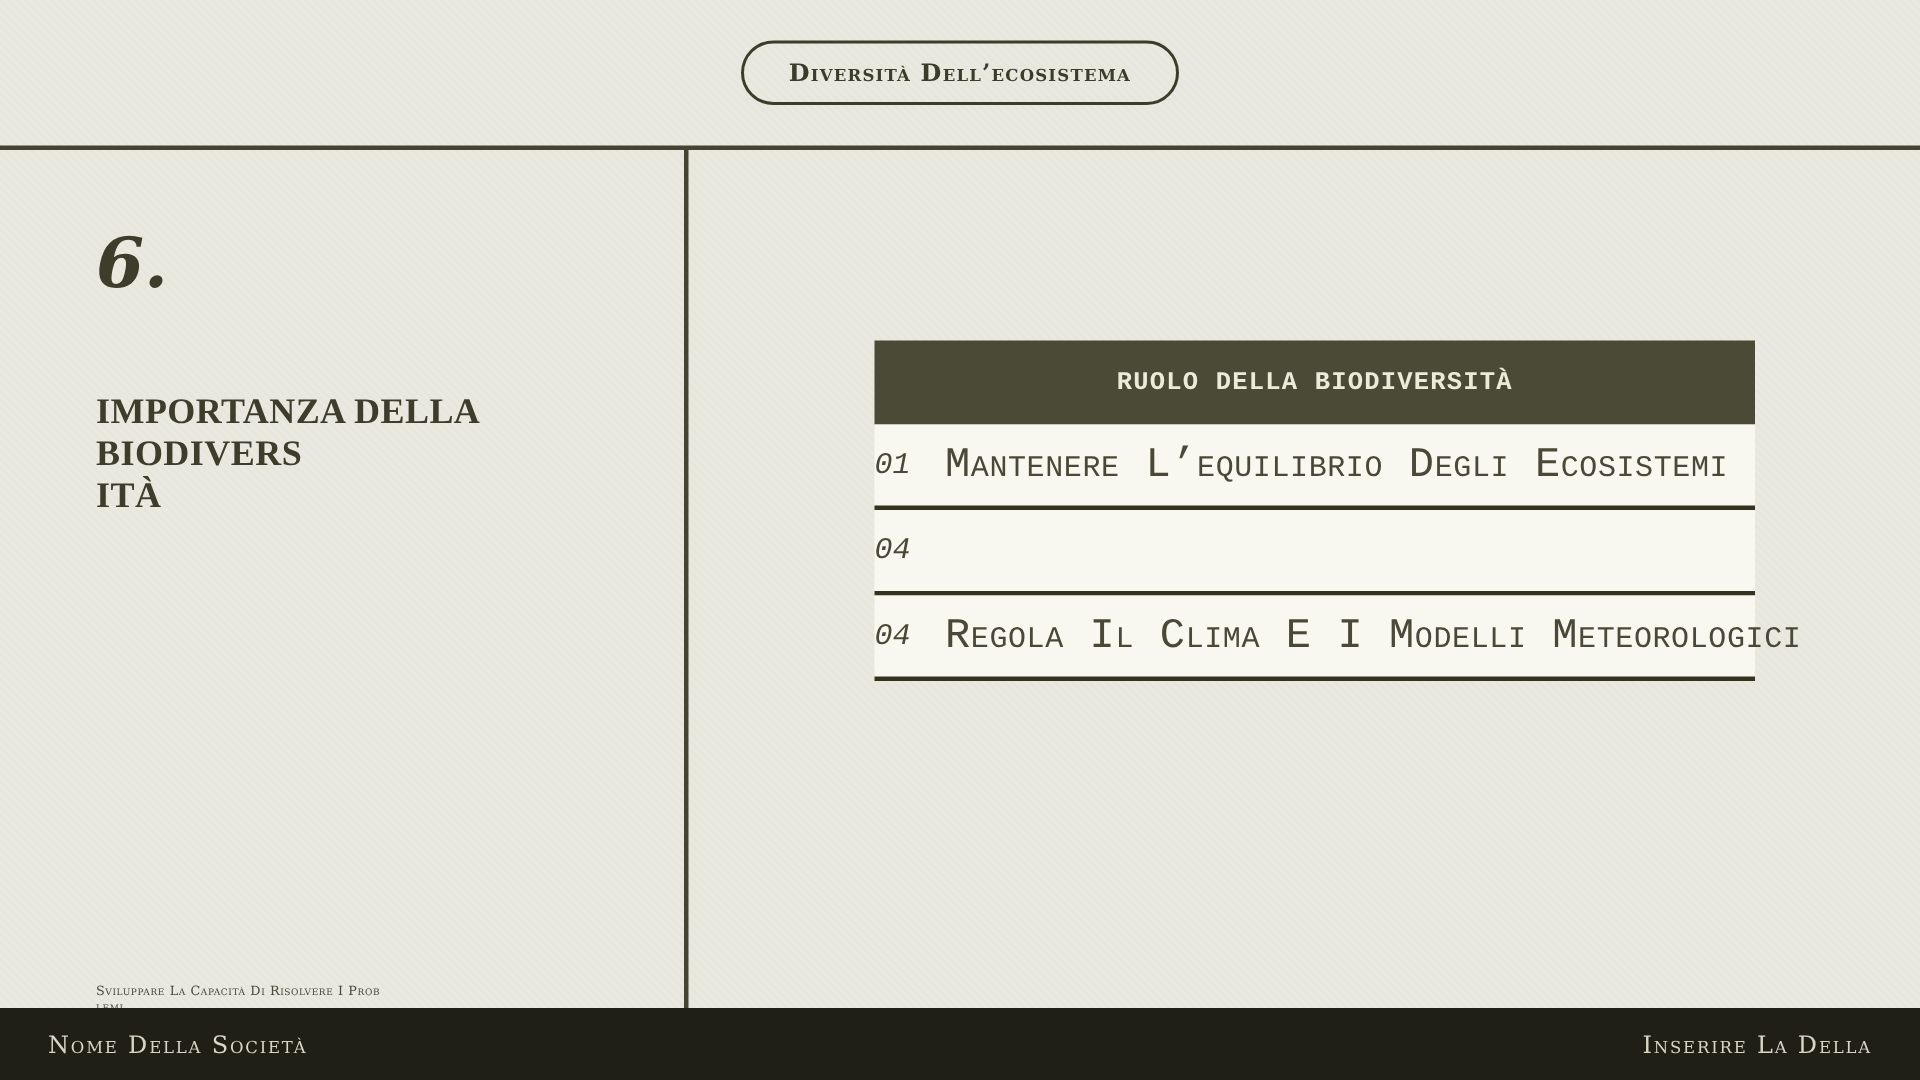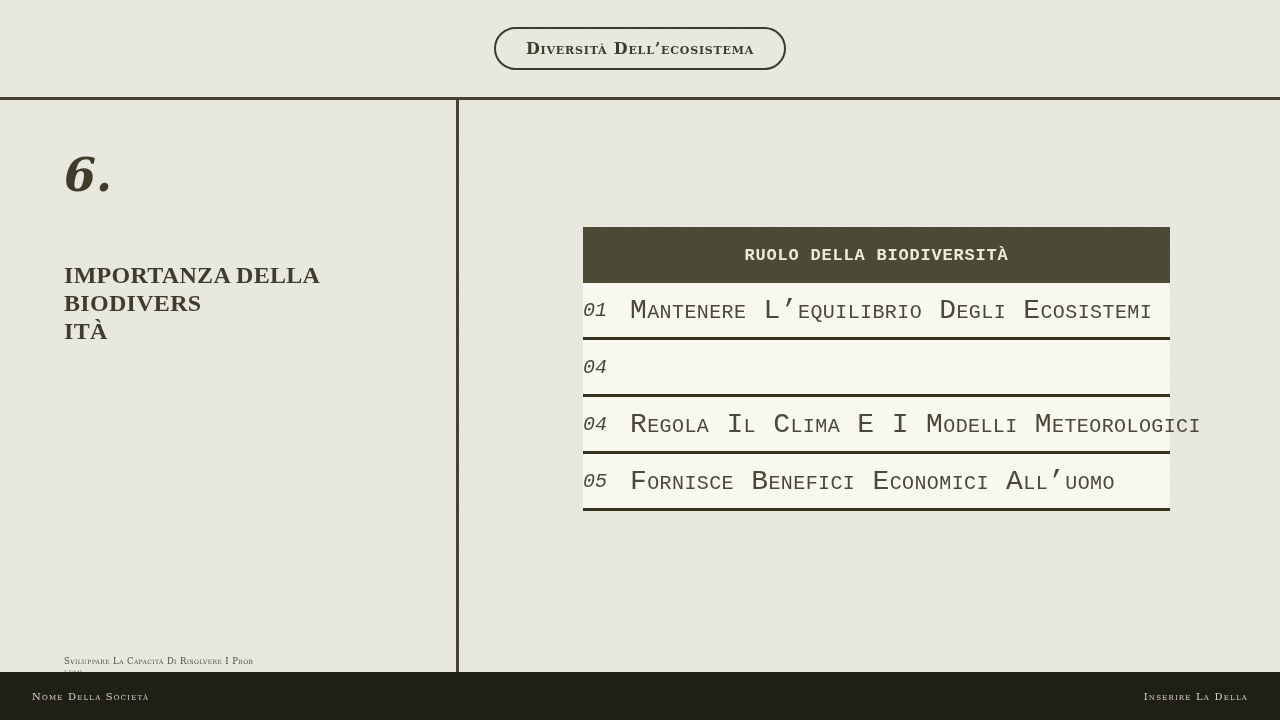--- a/index.html
+++ b/index.html
@@ -102,21 +102,21 @@
 
   
   .footer {
     position: absolute; top: 672px; left: 0;
     width: 1280px; height: 48px;
     background: #201f15;
     display: flex; align-items: center; justify-content: space-between;
     padding: 0 32px;
   }
   .footer span {
-    color: #d8d5c5; font-size: 10px;
+    color: #d8d5c5; font-size: 16px;
     font-variant: small-caps; letter-spacing: 1.2px;
   }
 </style>
 </head>
 <body>
 
 <div class="canvas">
 
   <div class="badge-wrap">
     <div class="badge">
@@ -143,24 +143,20 @@
       <span class="num">01</span>
       <span class="label">Mantenere L’equilibrio Degli Ecosistemi</span>
     </div>
     <div class="trow">
       <span class="num">04</span>
     </div>
     <div class="trow">
       <span class="num">04</span>
       <span class="label">Regola Il Clima E I Modelli Meteorologici</span>
     </div>
-    <div class="trow">
-      <span class="num">05</span>
-      <span class="label">Fornisce Benefici Economici All’uomo</span>
-    </div>
   </div>
 
   <div class="footer">
     <span>Nome Della Società</span>
     <span>Inserire La Della</span>
   </div>
 
 </div>
 
 </body></html>

